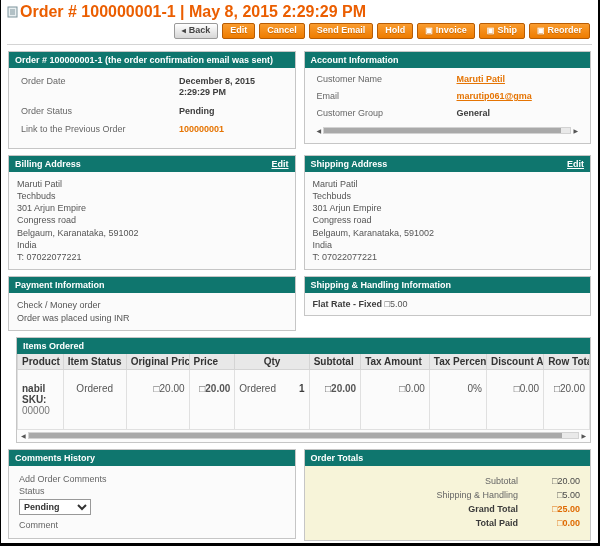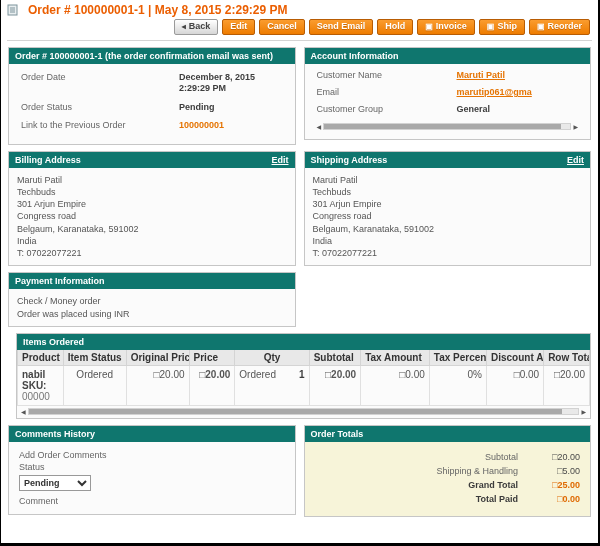--- a/index.html
+++ b/index.html
@@ -2,21 +2,21 @@
 <html><head>
 <meta charset="utf-8">
 <style>
   * { margin:0; padding:0; box-sizing:border-box; }
   body { font-family:"Liberation Sans", sans-serif; background:#fff; }
   .frame { width:600px; height:546px; background:#fff; border-left:1px solid #000;
            border-right:2px solid #000; border-bottom:3px solid #000; overflow:hidden; position:relative; }
 
   
   .top { padding:3px 6px 0 6px; }
-  .page-title { color:#eb5e01; font-weight:bold; font-size:12px; display:flex; align-items:center; gap:8px; }
+  .page-title { color:#eb5e01; font-weight:bold; font-size:16px; display:flex; align-items:center; gap:0; }
   .page-title svg { flex:0 0 auto; }
   .btn-row { display:flex; justify-content:flex-end; gap:4px; padding:2px 2px 4px 0; }
   .btn { font-size:9px; font-weight:bold; padding:2px 7px 3px 7px; border-radius:2px; cursor:pointer;
          display:flex; align-items:center; gap:3px; line-height:1; }
   .btn.gray { background:linear-gradient(#ffffff,#d6d6d6); border:1px solid #9a9a9a; color:#444; }
   .btn.orange { background:linear-gradient(#fa9c2f,#ee7c00); border:1px solid #b85c03; color:#fff;
                 text-shadow:0 1px 0 #c96a08; }
   .btn .micon { font-size:8px; line-height:1; }
   .top-divider { border-bottom:1px solid #d4d4d4; margin-top:1px; }
 
@@ -48,21 +48,21 @@
   
   .hscroll { display:flex; align-items:center; gap:2px; padding:2px 4px 3px 4px; }
   .hscroll .arrow { font-size:6px; color:#555; line-height:1; cursor:pointer; }
   .hscroll .track { flex:1; height:7px; background:#e9e9e9; border:1px solid #d2d2d2; position:relative; cursor:pointer; }
   .hscroll .thumb { position:absolute; left:0; top:0; height:100%; width:96%; background:#a9a9a9; }
 
   
   table.items { width:100%; border-collapse:collapse; table-layout:fixed; font-size:10px; }
   table.items th { background:#e8e8e8; border:1px solid #d4d4d4; border-top:none; color:#333;
                    font-weight:bold; padding:2px 4px; text-align:left; white-space:nowrap; overflow:hidden; }
-  table.items td { border:1px solid #e0e0e0; padding:3px 4px; vertical-align:top; color:#555; background:#fbfbfb; }
+  table.items td { border:1px solid #e0e0e0; padding:13px 4px; vertical-align:top; color:#555; background:#fbfbfb; }
   td.num, th.num { text-align:right; }
   .prod-name { font-weight:bold; color:#444; }
   .sku { color:#777; }
   .qtycell { display:flex; justify-content:space-between; }
   .bold { font-weight:bold; color:#3d3d3d; }
 
   
   .cmt-label { color:#666; margin:2px 0 2px 2px; }
   .cmt-select { font-size:9px; font-weight:bold; color:#333; border:1px solid #999; background:#fff;
                 margin:1px 0 3px 2px; width:72px; height:16px; }
@@ -209,20 +209,29 @@
     <div class="box">
       <div class="box-head">
         <span>Payment Information</span>
       </div>
       <div class="box-body pay">
         <div>Check / Money order</div>
         <div>Order was placed using INR</div>
       </div>
     </div>
 
+    <div class="box">
+      <div class="box-head">
+        <span>Shipping &amp; Handling Information</span>
+      </div>
+      <div class="box-body">
+        <span class="bold">Flat Rate - Fixed</span>
+        <span>□5.00</span>
+      </div>
+    </div>
 
     <div class="box span2">
       <div class="box-head">
         <span>Items Ordered</span>
       </div>
       <table class="items">
         <colgroup>
           <col style="width:8%">
             <col style="width:11%">
             <col style="width:11%">

